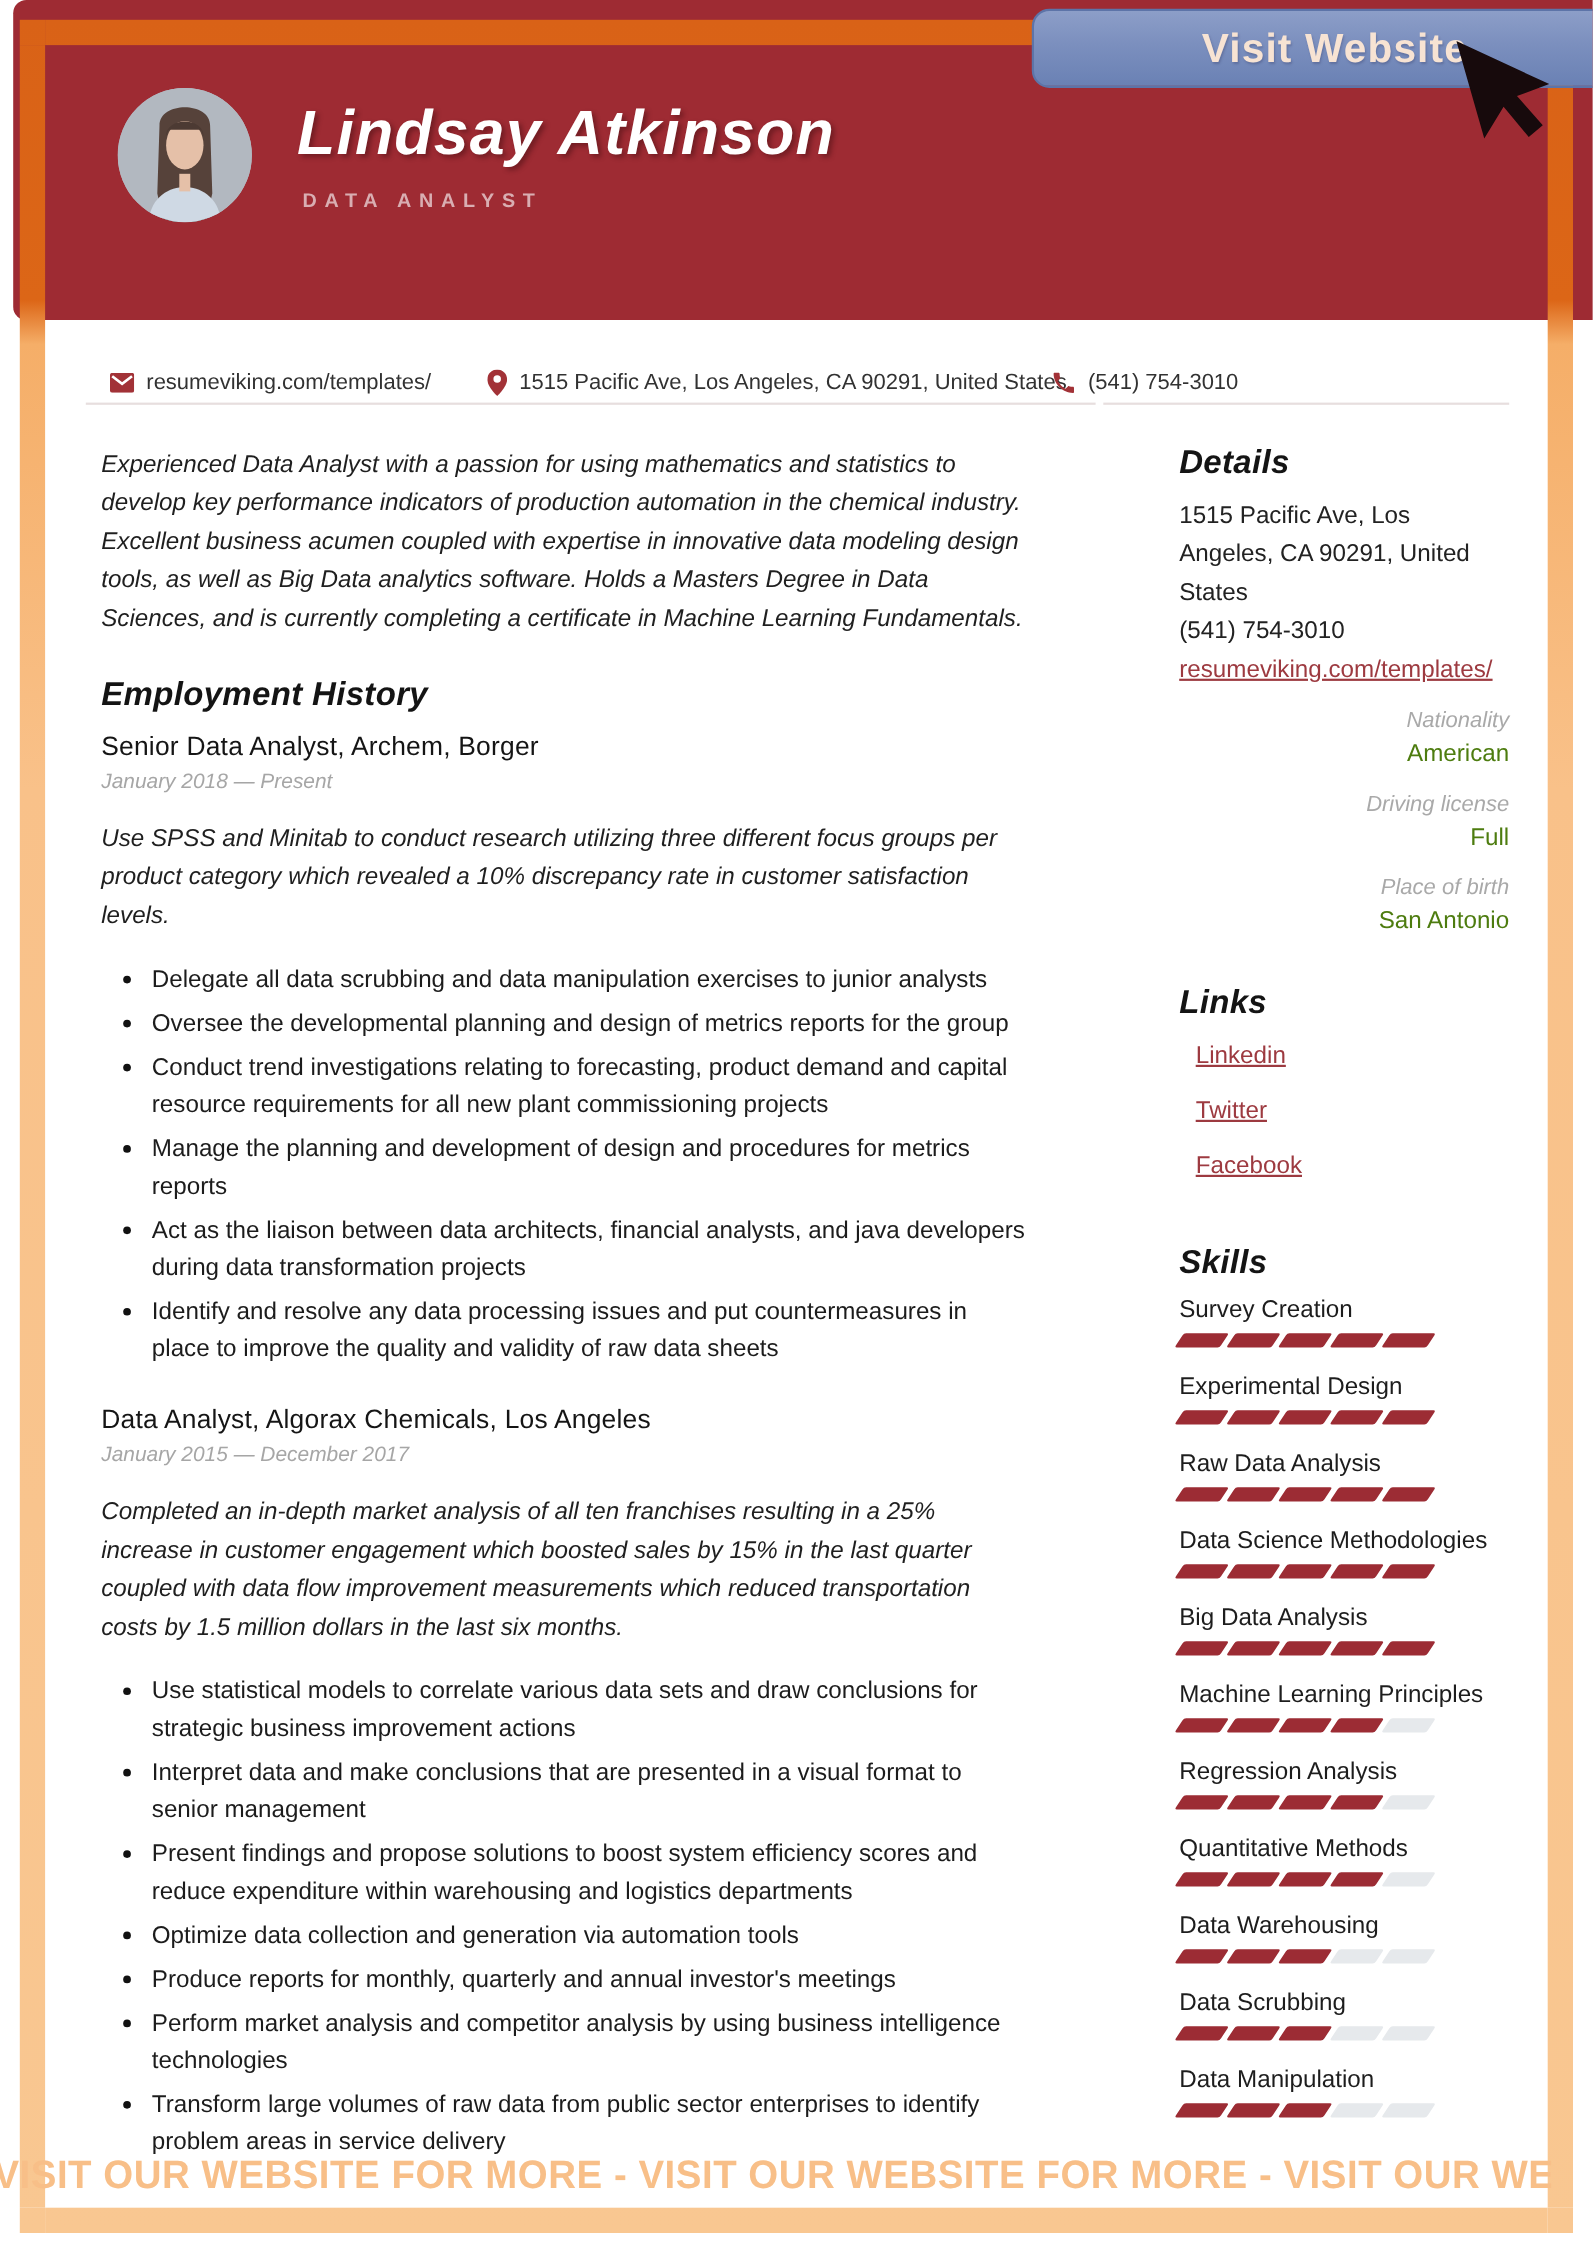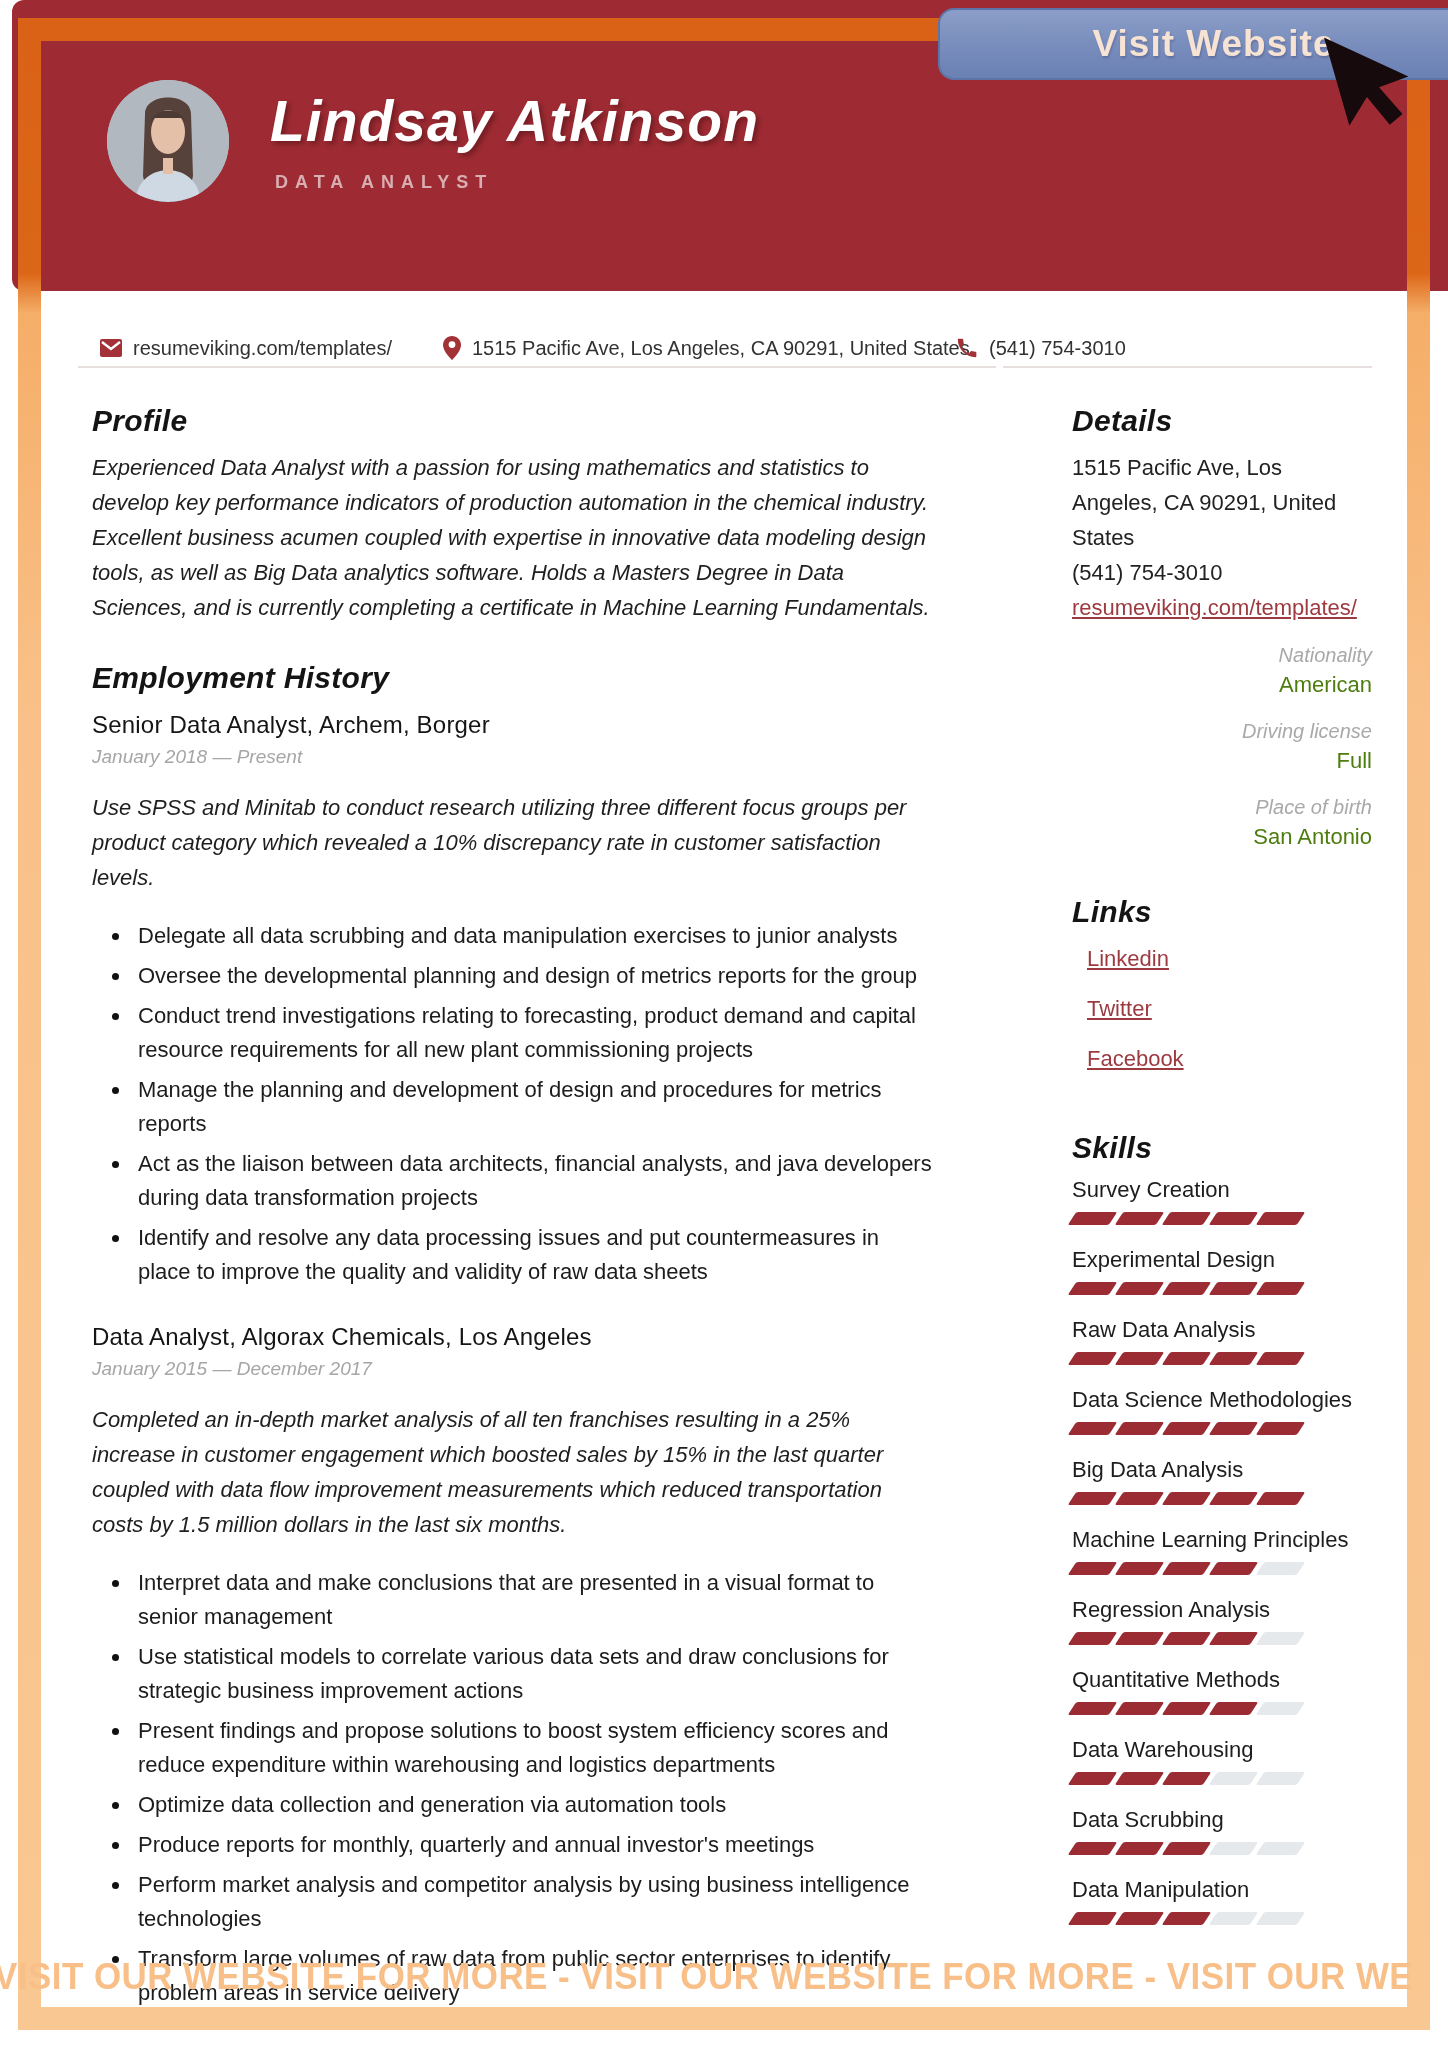--- a/index.html
+++ b/index.html
@@ -109,21 +109,20 @@
   <div class="contact-item c-phone">
     <svg class="icon-svg" width="22" height="22" viewBox="0 0 24 24">
       <path d="M6.6 10.8c1.6 3.1 4.1 5.6 7.2 7.2l2.4-2.4c.3-.3.8-.4 1.1-.2 1.2.4 2.6.6 3.9.6.6 0 1 .5 1 1V21c0 .6-.4 1-1 1C11 22 2 13 2 3c0-.6.5-1 1-1h3.9c.6 0 1 .4 1 1 0 1.4.2 2.7.6 3.9.1.4 0 .8-.2 1.1l-2.7 2.8z" fill="#a23237"></path>
     </svg>
     <span>(541) 754-3010</span>
   </div>
   <div class="divider d1"></div>
   <div class="divider d2"></div>
 
   <div class="main-col">
-    <h2>Profile</h2>
     <p class="profile-text">Experienced Data Analyst with a passion for using mathematics and statistics to develop key performance indicators of production automation in the chemical industry.  Excellent business acumen coupled with expertise in innovative data modeling design tools, as well as Big Data analytics software.  Holds a Masters Degree in Data Sciences, and is currently completing a certificate in Machine Learning Fundamentals.</p>
     <h2 class="emp-heading">Employment History</h2>
     <div id="jobs">
         <div class="job">
           <h3>Senior Data Analyst, Archem, Borger</h3>
           <div class="job-dates">January 2018 — Present</div>
           <p class="job-summary">Use SPSS and Minitab to conduct research utilizing three different focus groups per product category which revealed a 10% discrepancy rate in customer satisfaction levels.</p>
           <ul>
             <li>Delegate all data scrubbing and data manipulation exercises to junior analysts</li>
             <li>Oversee the developmental planning and design of metrics reports for the group</li>
@@ -131,22 +130,22 @@
             <li>Manage the planning and development of design and procedures for metrics reports</li>
             <li>Act as the liaison between data architects, financial analysts, and java developers during data transformation projects</li>
             <li>Identify and resolve any data processing issues and put countermeasures in place to improve the quality and validity of raw data sheets</li>
           </ul>
         </div>
         <div class="job">
           <h3>Data Analyst, Algorax Chemicals, Los Angeles</h3>
           <div class="job-dates">January 2015 — December 2017</div>
           <p class="job-summary">Completed an in-depth market analysis of all ten franchises resulting in a 25% increase in customer engagement which boosted sales by 15% in the last quarter coupled with data flow improvement measurements which reduced transportation costs by 1.5 million dollars in the last six months.</p>
           <ul>
+            <li>Use statistical models to correlate various data sets and draw conclusions for strategic business improvement actions</li>
             <li>Interpret data and make conclusions that are presented in a visual format to senior management</li>
-            <li>Use statistical models to correlate various data sets and draw conclusions for strategic business improvement actions</li>
             <li>Present findings and propose solutions to boost system efficiency scores and reduce expenditure within warehousing and logistics departments</li>
             <li>Optimize data collection and generation via automation tools</li>
             <li>Produce reports for monthly, quarterly and annual investor's meetings</li>
             <li>Perform market analysis and competitor analysis by using business intelligence technologies</li>
             <li>Transform large volumes of raw data from public sector enterprises to identify problem areas in service delivery</li>
           </ul>
         </div>
       </div>
   </div>
 

